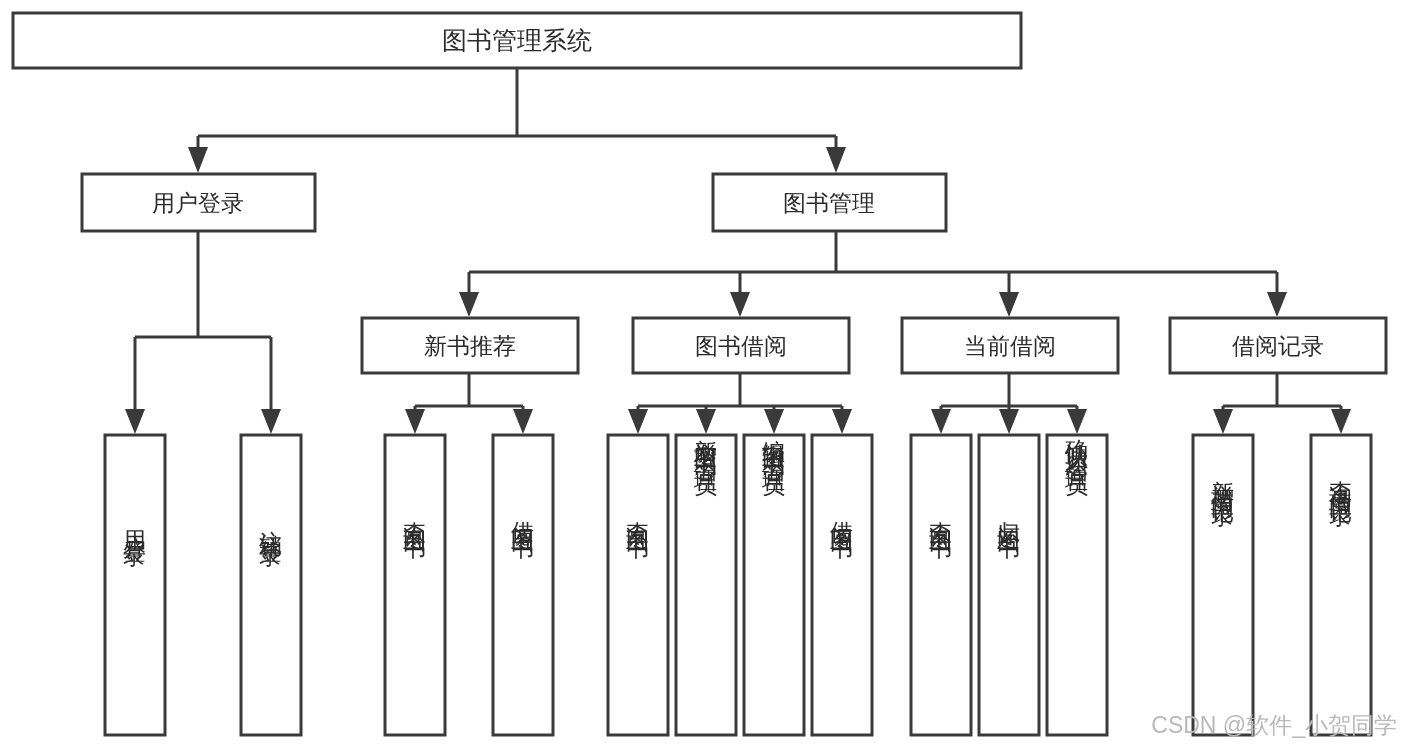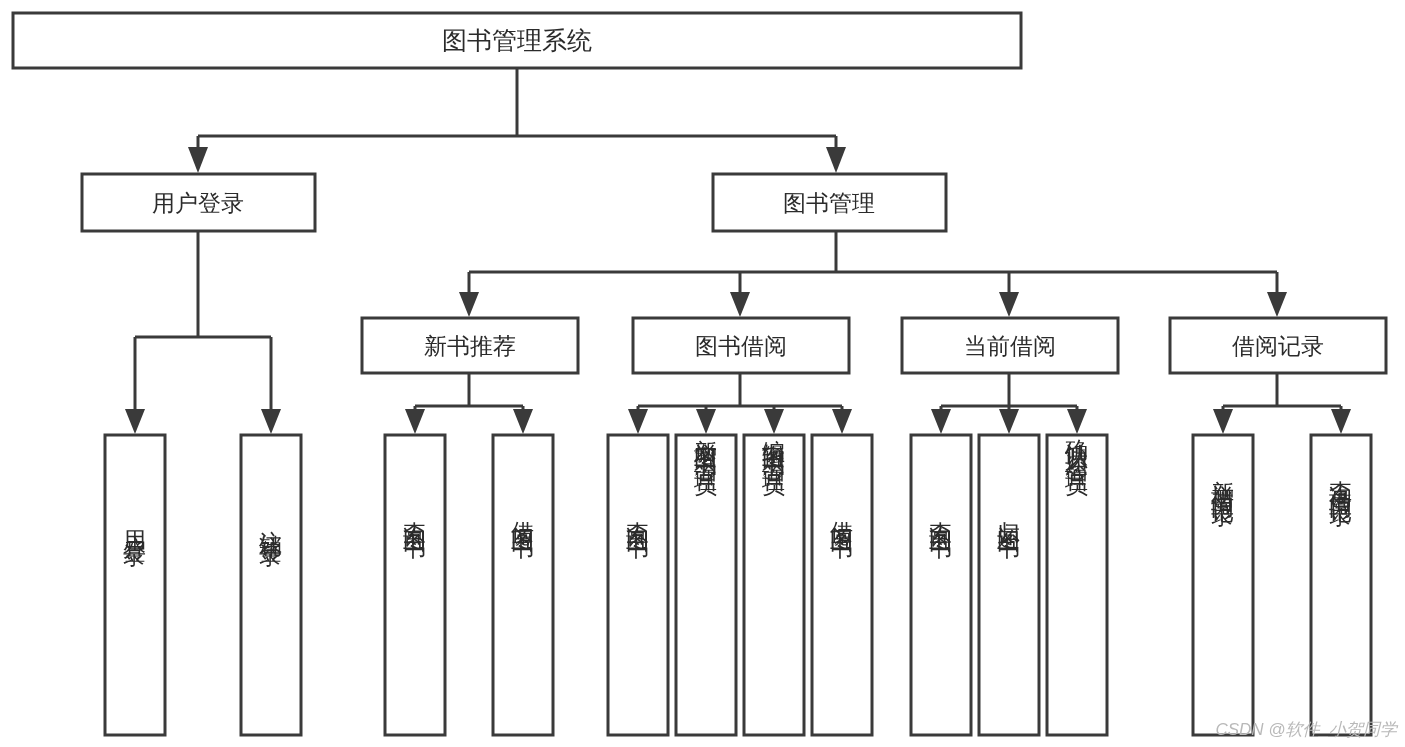--- a/index.html
+++ b/index.html
@@ -58,25 +58,24 @@
     font-size: 23px;
     writing-mode: vertical-rl;
     text-orientation: upright;
     letter-spacing: 5px;
   }
   .watermark-text {
     position: absolute;
     right: 8px;
     bottom: 6px;
     font-family: "Liberation Sans", "DejaVu Sans", sans-serif;
-    font-size: 17px;
+    font-size: 23px;
     color: #b9b9b9;
     white-space: nowrap;
     user-select: none;
-    font-style: italic;
   }
 </style>
 </head>
 <body>
 
 <div id="diagram-root">
 
   <svg id="flow-svg" viewBox="0 0 1405 747" xmlns="http://www.w3.org/2000/svg">
 
     <g>

